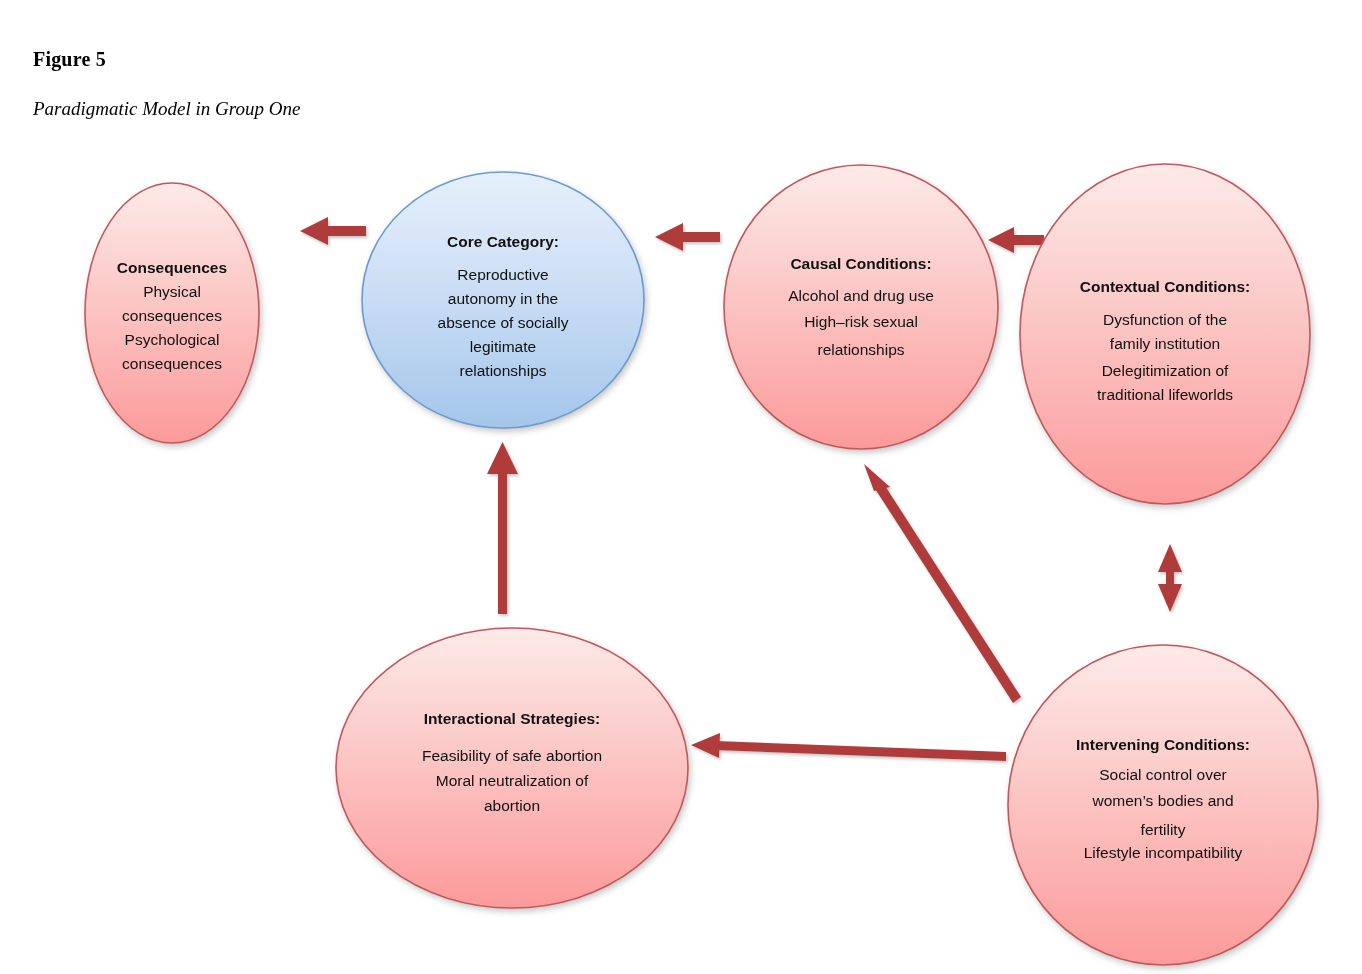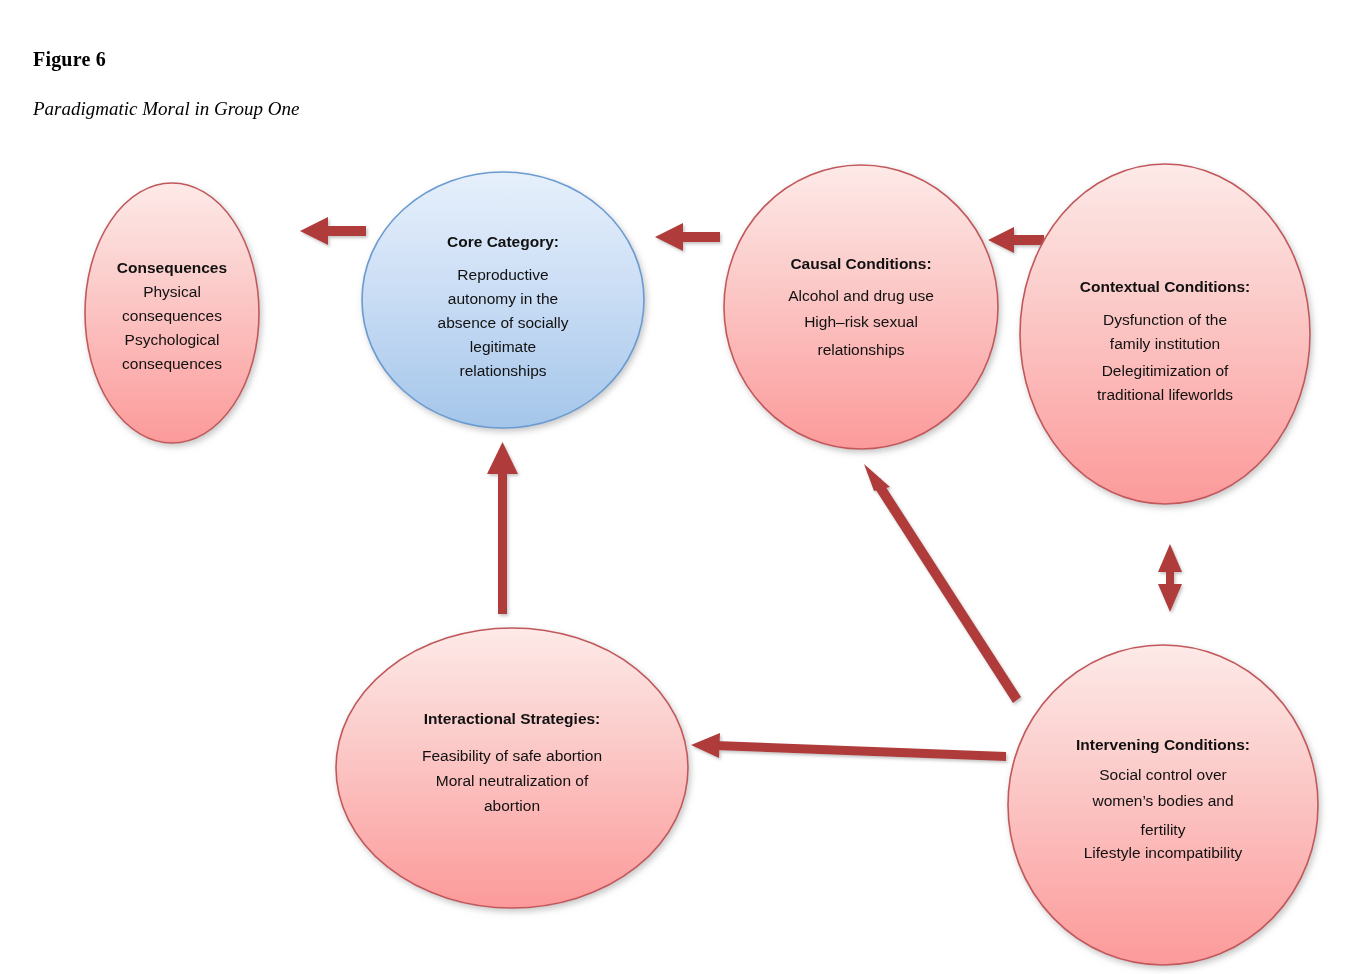--- a/index.html
+++ b/index.html
@@ -52,22 +52,22 @@
   .node-line {
     font-family: "Liberation Sans", sans-serif;
     font-size: 15.5px;
     fill: #111111;
   }
 </style>
 </head>
 <body>
 
 <div class="figure-header">
-  <div class="figure-label">Figure 6</div>
-  <div class="figure-caption">Paradigmatic Moral in Group One</div>
+  <div class="figure-label">Figure 5</div>
+  <div class="figure-caption">Paradigmatic Model in Group One</div>
 </div>
 
 <div class="diagram">
 <svg width="1362" height="974" viewBox="0 0 1362 974" xmlns="http://www.w3.org/2000/svg">
   <defs>
     <linearGradient id="pinkGrad" x1="0" y1="0" x2="0" y2="1">
       <stop offset="0%" stop-color="#fdeae8"></stop>
       <stop offset="35%" stop-color="#fbcfcd"></stop>
       <stop offset="100%" stop-color="#fc9a9a"></stop>
     </linearGradient>

